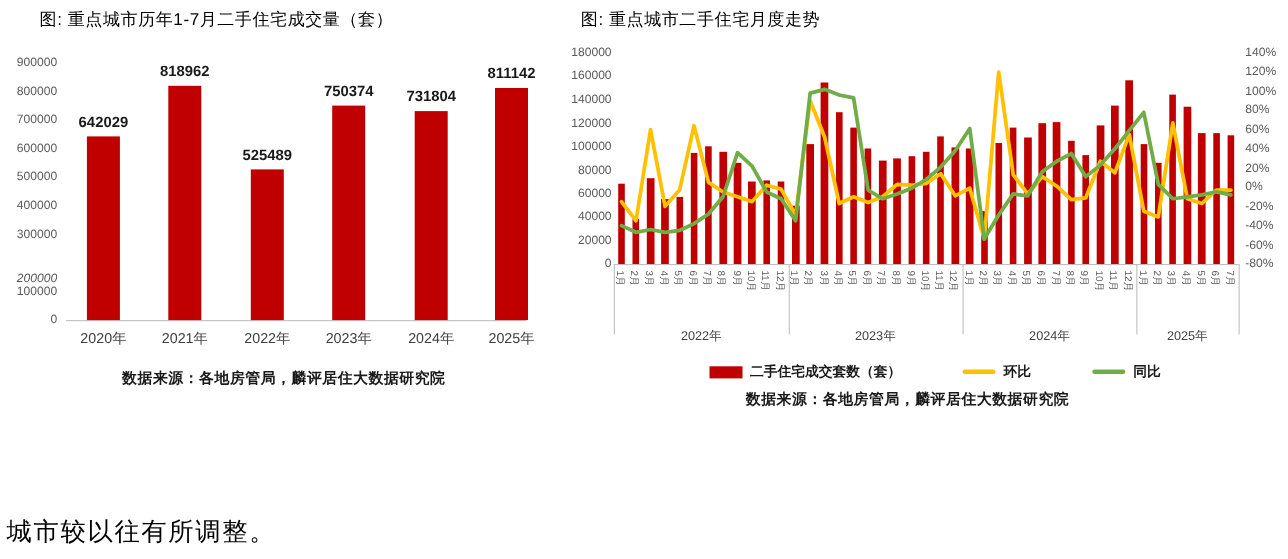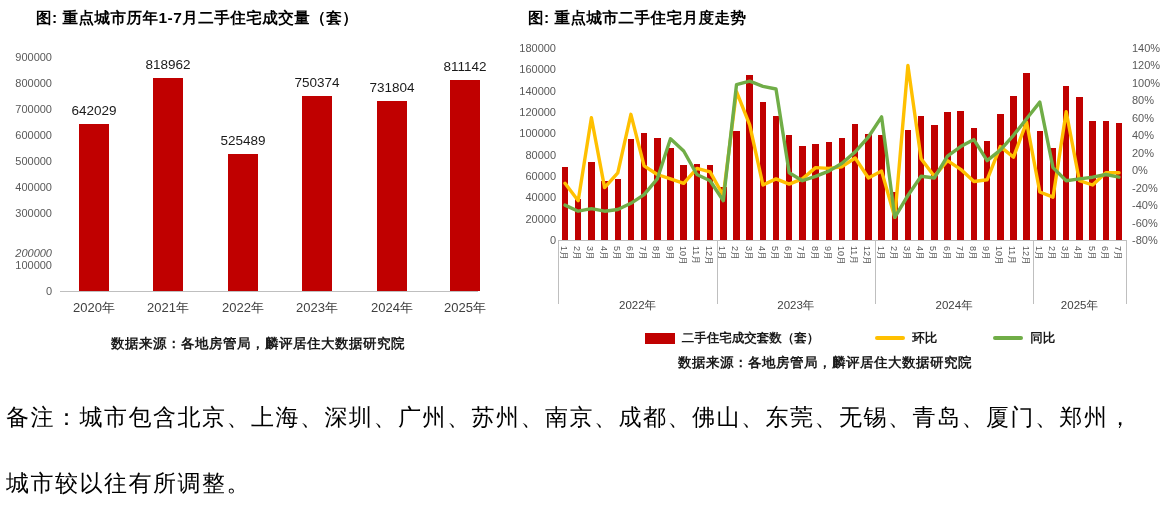--- a/index.html
+++ b/index.html
@@ -1,26 +1,26 @@
 <!DOCTYPE html>
 <html><head>
 <meta charset="utf-8">
 <style>
   html,body{margin:0;padding:0;}
   .page{position:relative;width:1171px;height:508px;background:#ffffff;overflow:hidden;
         font-family:"Liberation Sans",sans-serif;color:#000;}
   .chart{position:absolute;}
-  .ctitle{position:absolute;left:2px;top:2px;font-size:15.5px;font-weight:bold;letter-spacing:.5px;padding-left:26px;}
+  .ctitle{position:absolute;left:2px;top:2px;font-size:15.5px;font-weight:normal;letter-spacing:.5px;padding-left:26px;}
   .src{position:absolute;text-align:center;font-family:"Liberation Serif",serif;
        font-weight:bold;font-size:13.5px;color:#1a1a1a;letter-spacing:.5px;}
   .ylab,.rlab{position:absolute;font-size:11px;color:#595959;line-height:14px;height:14px;}
   .ylab{text-align:right;}
   .xlab{position:absolute;font-size:13px;color:#404040;text-align:center;}
   .bar{position:absolute;background:#c00000;}
-  .dlab{position:absolute;font-size:13.5px;font-weight:normal;color:#1a1a1a;text-align:center;}
+  .dlab{position:absolute;font-size:13.5px;font-weight:bold;color:#1a1a1a;text-align:center;}
   .axisline{position:absolute;background:#bfbfbf;}
   .mlabel{position:absolute;font-size:9px;color:#595959;white-space:nowrap;
           transform:rotate(90deg);transform-origin:0 0;}
   .ygrp{position:absolute;font-size:11.5px;color:#404040;text-align:center;}
   .sep{position:absolute;width:1px;background:#bfbfbf;}
   .legend{position:absolute;display:flex;justify-content:center;align-items:center;gap:56px;}
   .litem{display:flex;align-items:center;gap:7px;}
   .ltext{font-family:"Liberation Serif",serif;font-weight:bold;font-size:12.5px;color:#1a1a1a;}
   .note{position:absolute;left:6px;font-family:"Liberation Serif",serif;font-size:23px;
         color:#000;letter-spacing:1.5px;white-space:nowrap;}
@@ -205,16 +205,15 @@
           <span class="ltext">环比</span>
         </div>
         <div class="litem">
           <div style="width: 30px; height: 3.5px; border-radius: 2px; background: rgb(112, 173, 71);"></div>
           <span class="ltext">同比</span>
         </div>
       </div>
     <div class="src" style="left:115px;top:348px;width:420px;">数据来源：各地房管局，麟评居住大数据研究院</div>
   </div>
 
-  <div class="note" style="top:402px;">备注：城市包含北京、上海、深圳、广州、苏州、南京、成都、佛山、东莞、无锡、青岛、厦门、郑州，</div>
   <div class="note" style="top:468px;">城市较以往有所调整。</div>
 
 </div>
 
 </body></html>

